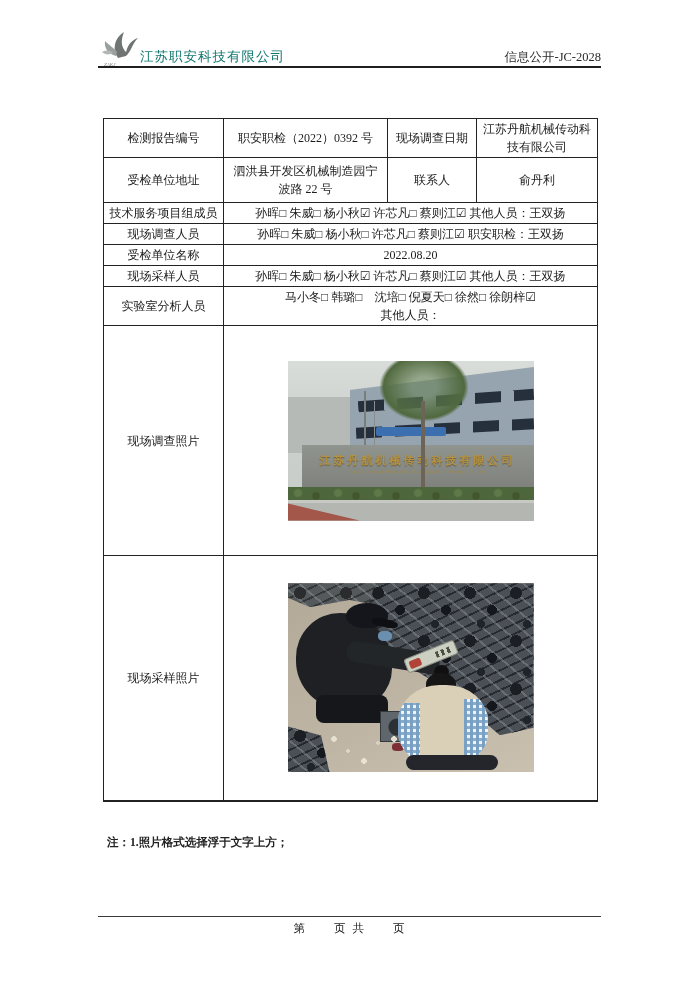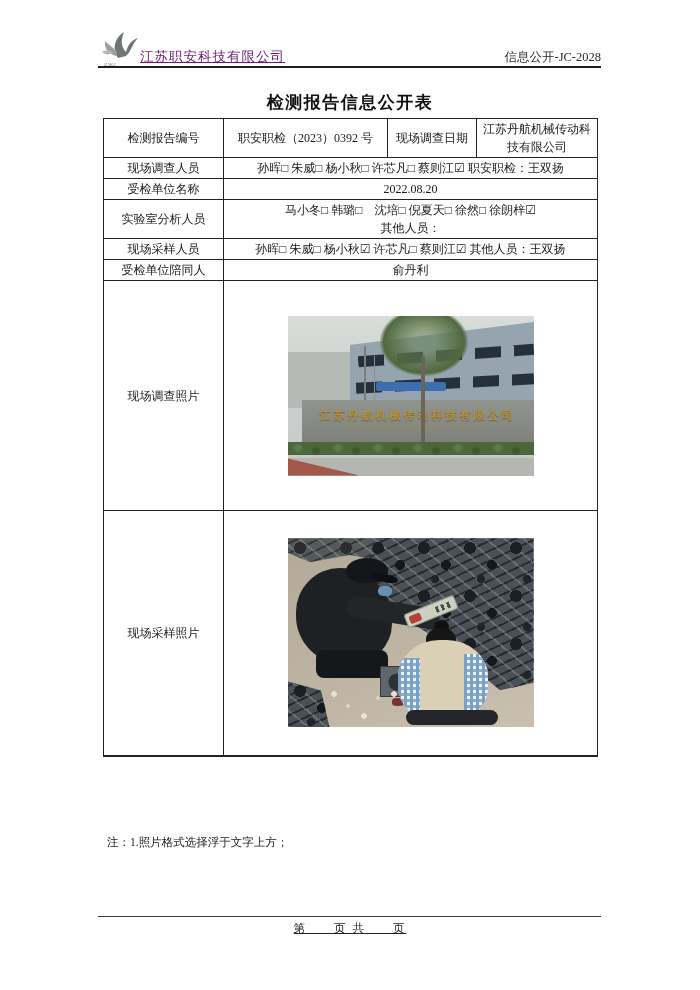--- a/index.html
+++ b/index.html
@@ -2,21 +2,21 @@
 <html><head>
 <meta charset="utf-8">
 <style>
   * { margin:0; padding:0; box-sizing:border-box; }
   body { background:#e8e8e8; font-family:"Liberation Serif","DejaVu Serif",serif; }
   .page { position:relative; width:700px; height:990px; background:#ffffff; margin:0 auto; overflow:hidden; color:#1c1c1c; }
 
   
   .hdr { position:absolute; left:98px; top:26px; width:503px; height:42px; }
   .hdr-logo { position:absolute; left:0; top:2px; width:44px; height:40px; }
-  .hdr-company { position:absolute; left:42px; top:22px; font-size:13.5px; letter-spacing:1px; color:#701a75;text-decoration:underline; }
+  .hdr-company { position:absolute; left:42px; top:22px; font-size:13.5px; letter-spacing:1px; color:#0f766e; }
   .hdr-code { position:absolute; right:0; top:23px; font-size:12.5px; color:#2a2a2a; }
   .hdr-rule { position:absolute; left:98px; top:66px; width:503px; height:2px; background:#1f1f1f; }
 
   
   .doc-title { position:absolute; left:0; top:91px; width:700px; text-align:center;
                font-size:17px; font-weight:bold; letter-spacing:1.5px; color:#111; }
 
   
   table.main { position:absolute; left:103px; top:118px; width:494px;
                border-collapse:collapse; table-layout:fixed;
@@ -111,80 +111,85 @@
   .p2-debris { left:38px; top:148px; width:130px; height:38px;
        background-image:radial-gradient(circle 3px at 8px 8px,#e6e0d0 90%,rgba(0,0,0,0)),
                         radial-gradient(circle 2px at 22px 20px,#ddd6c4 90%,rgba(0,0,0,0)),
                         radial-gradient(circle 3px at 38px 30px,#e9e3d3 90%,rgba(0,0,0,0)),
                         radial-gradient(circle 2px at 52px 12px,#d8d2c0 90%,rgba(0,0,0,0));
        background-size:60px 38px; }
   .p2-corner { left:0; bottom:0; width:42px; height:46px;
                clip-path:polygon(0 0,80% 20%,100% 100%,0 100%); }
 
   
-  .note { position:absolute; left:107px; top:835px; font-size:11.5px; color:#222; }
+  .note { position:absolute; left:107px; top:835px; font-size:11.5px; color:#222;font-weight:bold; }
   .ftr-rule { position:absolute; left:98px; top:916px; width:503px; height:1px; background:#3a3a3a; }
   .ftr-text { position:absolute; left:0; top:921px; width:700px; text-align:center;
-              font-size:11.5px; letter-spacing:2px; color:#222;text-decoration:underline; }
+              font-size:11.5px; letter-spacing:2px; color:#222; }
 </style>
 </head>
 <body>
 
 <div class="page">
 
   <div class="hdr">
     <svg class="hdr-logo" viewBox="0 0 44 40">
       <path d="M20 30 C14 22 16 10 26 4 C22 14 24 20 28 24 C30 16 34 12 40 10 C34 16 33 24 28 28 Z" fill="#6f7573"></path>
       <path d="M18 28 C10 26 6 20 7 13 C12 18 16 20 19 24 Z" fill="#9aa09e"></path>
       <path d="M4 24 C8 22 12 22 15 25 C11 27 7 27 4 24 Z" fill="#b2b7b5"></path>
       <text x="6" y="38" font-size="5" font-style="italic" fill="#7c8280">ZAKJ</text>
     </svg>
     <span class="hdr-company">江苏职安科技有限公司</span>
     <span class="hdr-code">信息公开-JC-2028</span>
   </div>
   <div class="hdr-rule"></div>
 
-  <div class="doc-title">检测报告信息公开表</div>
 
   <table class="main">
     <colgroup>
         <col style="width:120px">
         <col style="width:164px">
         <col style="width:89px">
         <col style="width:121px">
       </colgroup>
     <tbody>
         <tr style="height:34px">
       <td>检测报告编号</td>
-      <td>职安职检（2023）0392 号</td>
+      <td>职安职检（2022）0392 号</td>
       <td>现场调查日期</td>
       <td>江苏丹航机械传动科技有限公司</td>
+    </tr>
+    <tr style="height:45px">
+      <td>受检单位地址</td>
+      <td>泗洪县开发区机械制造园宁波路 22 号</td>
+      <td>联系人</td>
+      <td>俞丹利</td>
+    </tr>
+    <tr style="height:20px">
+      <td>技术服务项目组成员</td>
+      <td colspan="3" class="cell-left">孙晖□ 朱威□ 杨小秋☑ 许芯凡□ 蔡则江☑ 其他人员：王双扬</td>
     </tr>
     <tr style="height:20px">
       <td>现场调查人员</td>
       <td colspan="3" class="cell-left">孙晖□ 朱威□ 杨小秋□ 许芯凡□ 蔡则江☑ 职安职检：王双扬</td>
     </tr>
     <tr style="height:17px">
       <td>受检单位名称</td>
       <td colspan="3">2022.08.20</td>
+    </tr>
+    <tr style="height:18px">
+      <td>现场采样人员</td>
+      <td colspan="3" class="cell-left">孙晖□ 朱威□ 杨小秋☑ 许芯凡□ 蔡则江☑ 其他人员：王双扬</td>
     </tr>
     <tr style="height:39px">
       <td>实验室分析人员</td>
       <td colspan="3" class="lab-cell">
         <div>马小冬□ 韩璐□　沈培□ 倪夏天□ 徐然□ 徐朗梓☑</div>
         <div>其他人员：</div>
       </td>
-    </tr>
-    <tr style="height:18px">
-      <td>现场采样人员</td>
-      <td colspan="3" class="cell-left">孙晖□ 朱威□ 杨小秋☑ 许芯凡□ 蔡则江☑ 其他人员：王双扬</td>
-    </tr>
-    <tr style="height:20px">
-      <td>受检单位陪同人</td>
-      <td colspan="3">俞丹利</td>
     </tr>
 
     <tr style="height:230px">
       <td>现场调查照片</td>
       <td colspan="3" class="photo-cell">
         <div class="photo photo1">
           <div class="abs p1-sky"></div>
           <div class="abs p1-bldg-l"></div>
           <div class="abs p1-bldg">
             <div class="abs p1-win1"></div>

